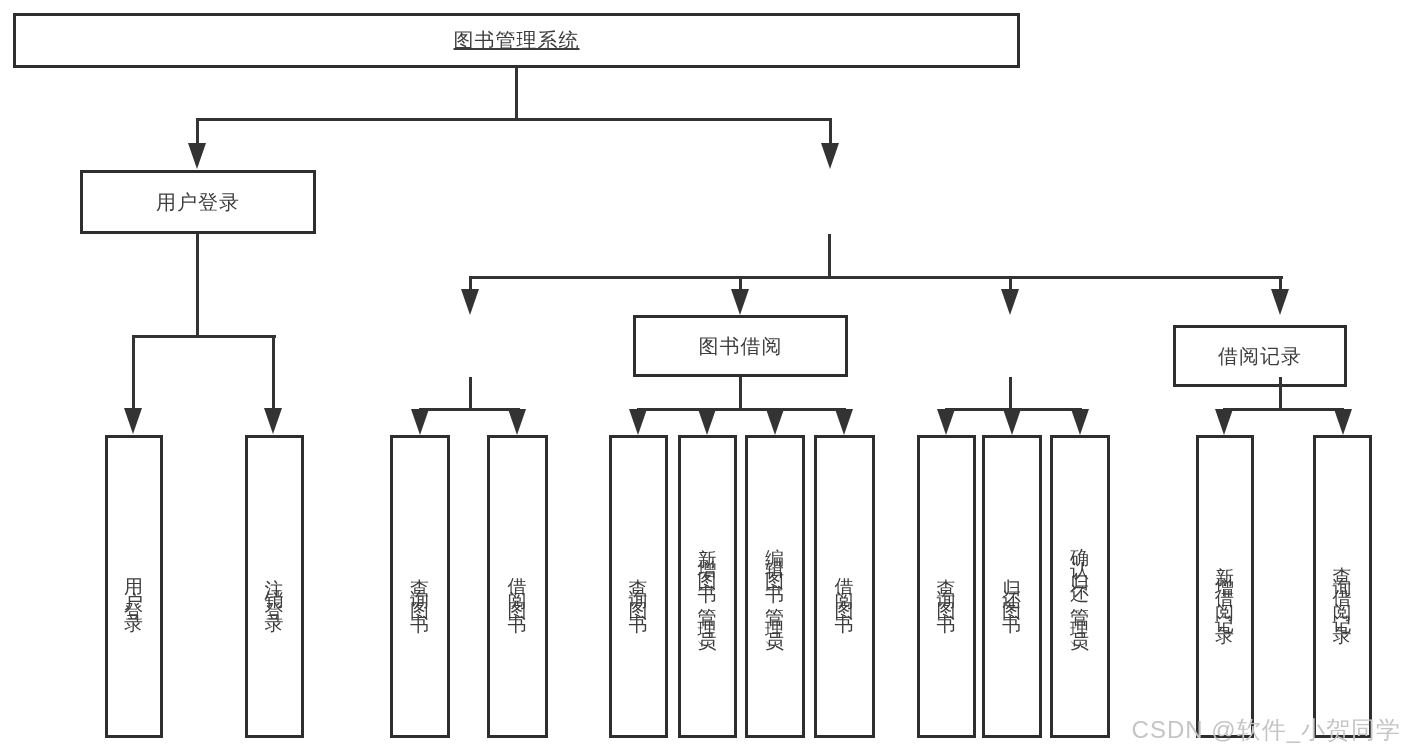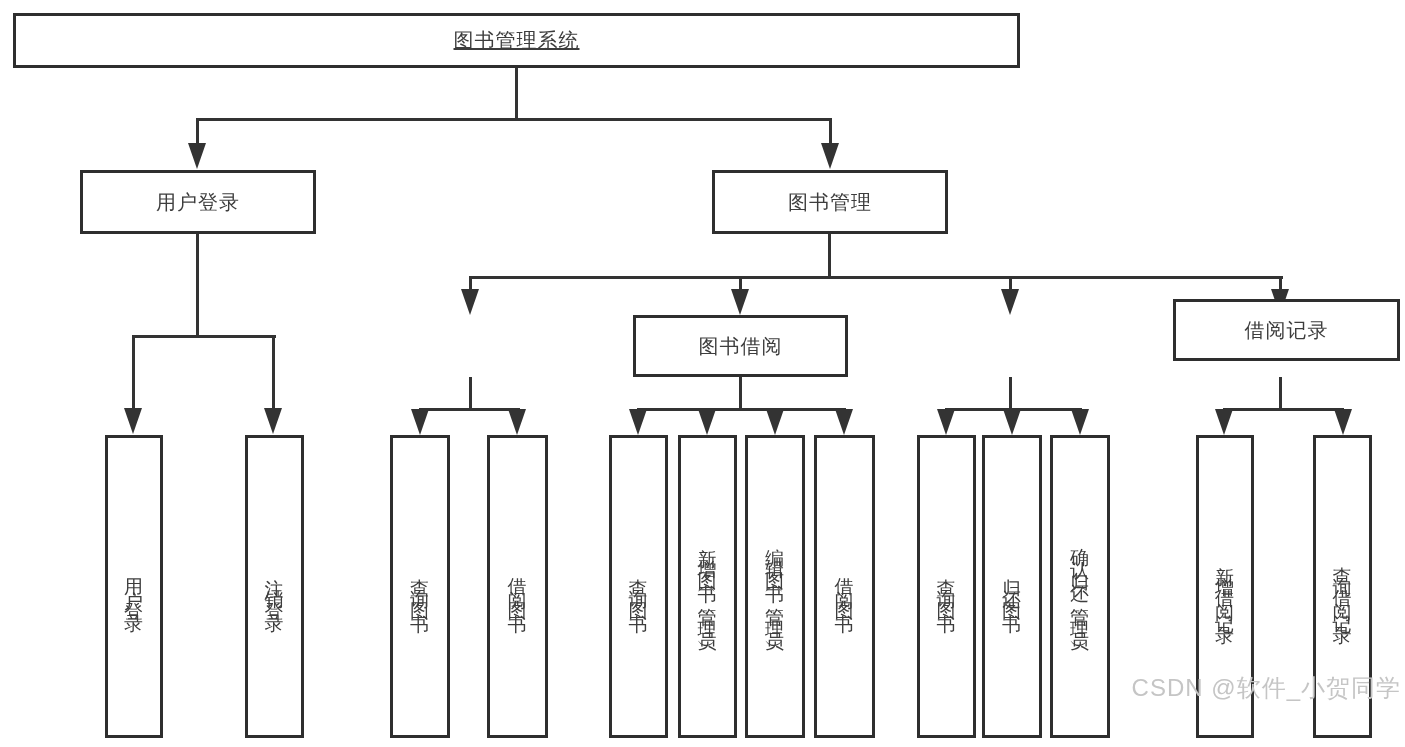--- a/index.html
+++ b/index.html
@@ -41,21 +41,21 @@
   .vline{position:absolute;width:3px;background:var(--line,#333);}
   .hline{position:absolute;height:3px;background:var(--line,#333);}
   .arrow{
     position:absolute;width:0;height:0;
     border-left:9px solid transparent;
     border-right:9px solid transparent;
     border-top:26px solid var(--line,#333);
   }
   .watermark{
     position:absolute;
-    top:672px;right:4px;
+    top:714px;right:4px;
     font-size:24px;
     color:var(--watermark,#c5c5c5);
     z-index:10;
     letter-spacing:1px;
     white-space:nowrap;
   }
 </style>
 </head>
 <body>
 
@@ -68,23 +68,20 @@
   <div class="vline" style="left:515px;top:68px;height:53px;"></div>
   <div class="hline" style="left:196px;top:118px;width:636px;"></div>
   <div class="vline" style="left:196px;top:118px;height:28px;"></div>
   <div class="arrow" style="left:188px;top:143px;"></div>
   <div class="vline" style="left:829px;top:118px;height:28px;"></div>
   <div class="arrow" style="left:821px;top:143px;"></div>
 
   <div class="node" style="left:80px;top:170px;width:236px;height:64px;">
     <span class="lbl">用户登录</span>
   </div>
-  <div class="node" style="left:712px;top:170px;width:236px;height:64px;">
-    <span class="lbl">图书管理</span>
-  </div>
 
   <div class="vline" style="left:196px;top:234px;height:104px;"></div>
   <div class="hline" style="left:132px;top:335px;width:144px;"></div>
   <div class="vline" style="left:132px;top:335px;height:75px;"></div>
   <div class="arrow" style="left:124px;top:408px;"></div>
   <div class="vline" style="left:272px;top:335px;height:75px;"></div>
   <div class="arrow" style="left:264px;top:408px;"></div>
 
   <div class="vline" style="left:828px;top:234px;height:45px;"></div>
   <div class="hline" style="left:469px;top:276px;width:814px;"></div>
@@ -93,21 +90,21 @@
   <div class="vline" style="left:739px;top:276px;height:16px;"></div>
   <div class="arrow" style="left:731px;top:289px;"></div>
   <div class="vline" style="left:1009px;top:276px;height:16px;"></div>
   <div class="arrow" style="left:1001px;top:289px;"></div>
   <div class="vline" style="left:1279px;top:276px;height:16px;"></div>
   <div class="arrow" style="left:1271px;top:289px;"></div>
 
   <div class="node" style="left:633px;top:315px;width:215px;height:62px;">
     <span class="lbl">图书借阅</span>
   </div>
-  <div class="node" style="left:1173px;top:299px;width:227px;height:62px;">
+  <div class="node" style="left:1173px;top:325px;width:174px;height:62px;">
     <span class="lbl">借阅记录</span>
   </div>
 
   <div class="vline" style="left:469px;top:377px;height:34px;"></div>
   <div class="hline" style="left:419px;top:408px;width:101px;"></div>
   <div class="arrow" style="left:411px;top:409px;"></div>
   <div class="arrow" style="left:508px;top:409px;"></div>
 
   <div class="vline" style="left:739px;top:377px;height:34px;"></div>
   <div class="hline" style="left:637px;top:408px;width:209px;"></div>

